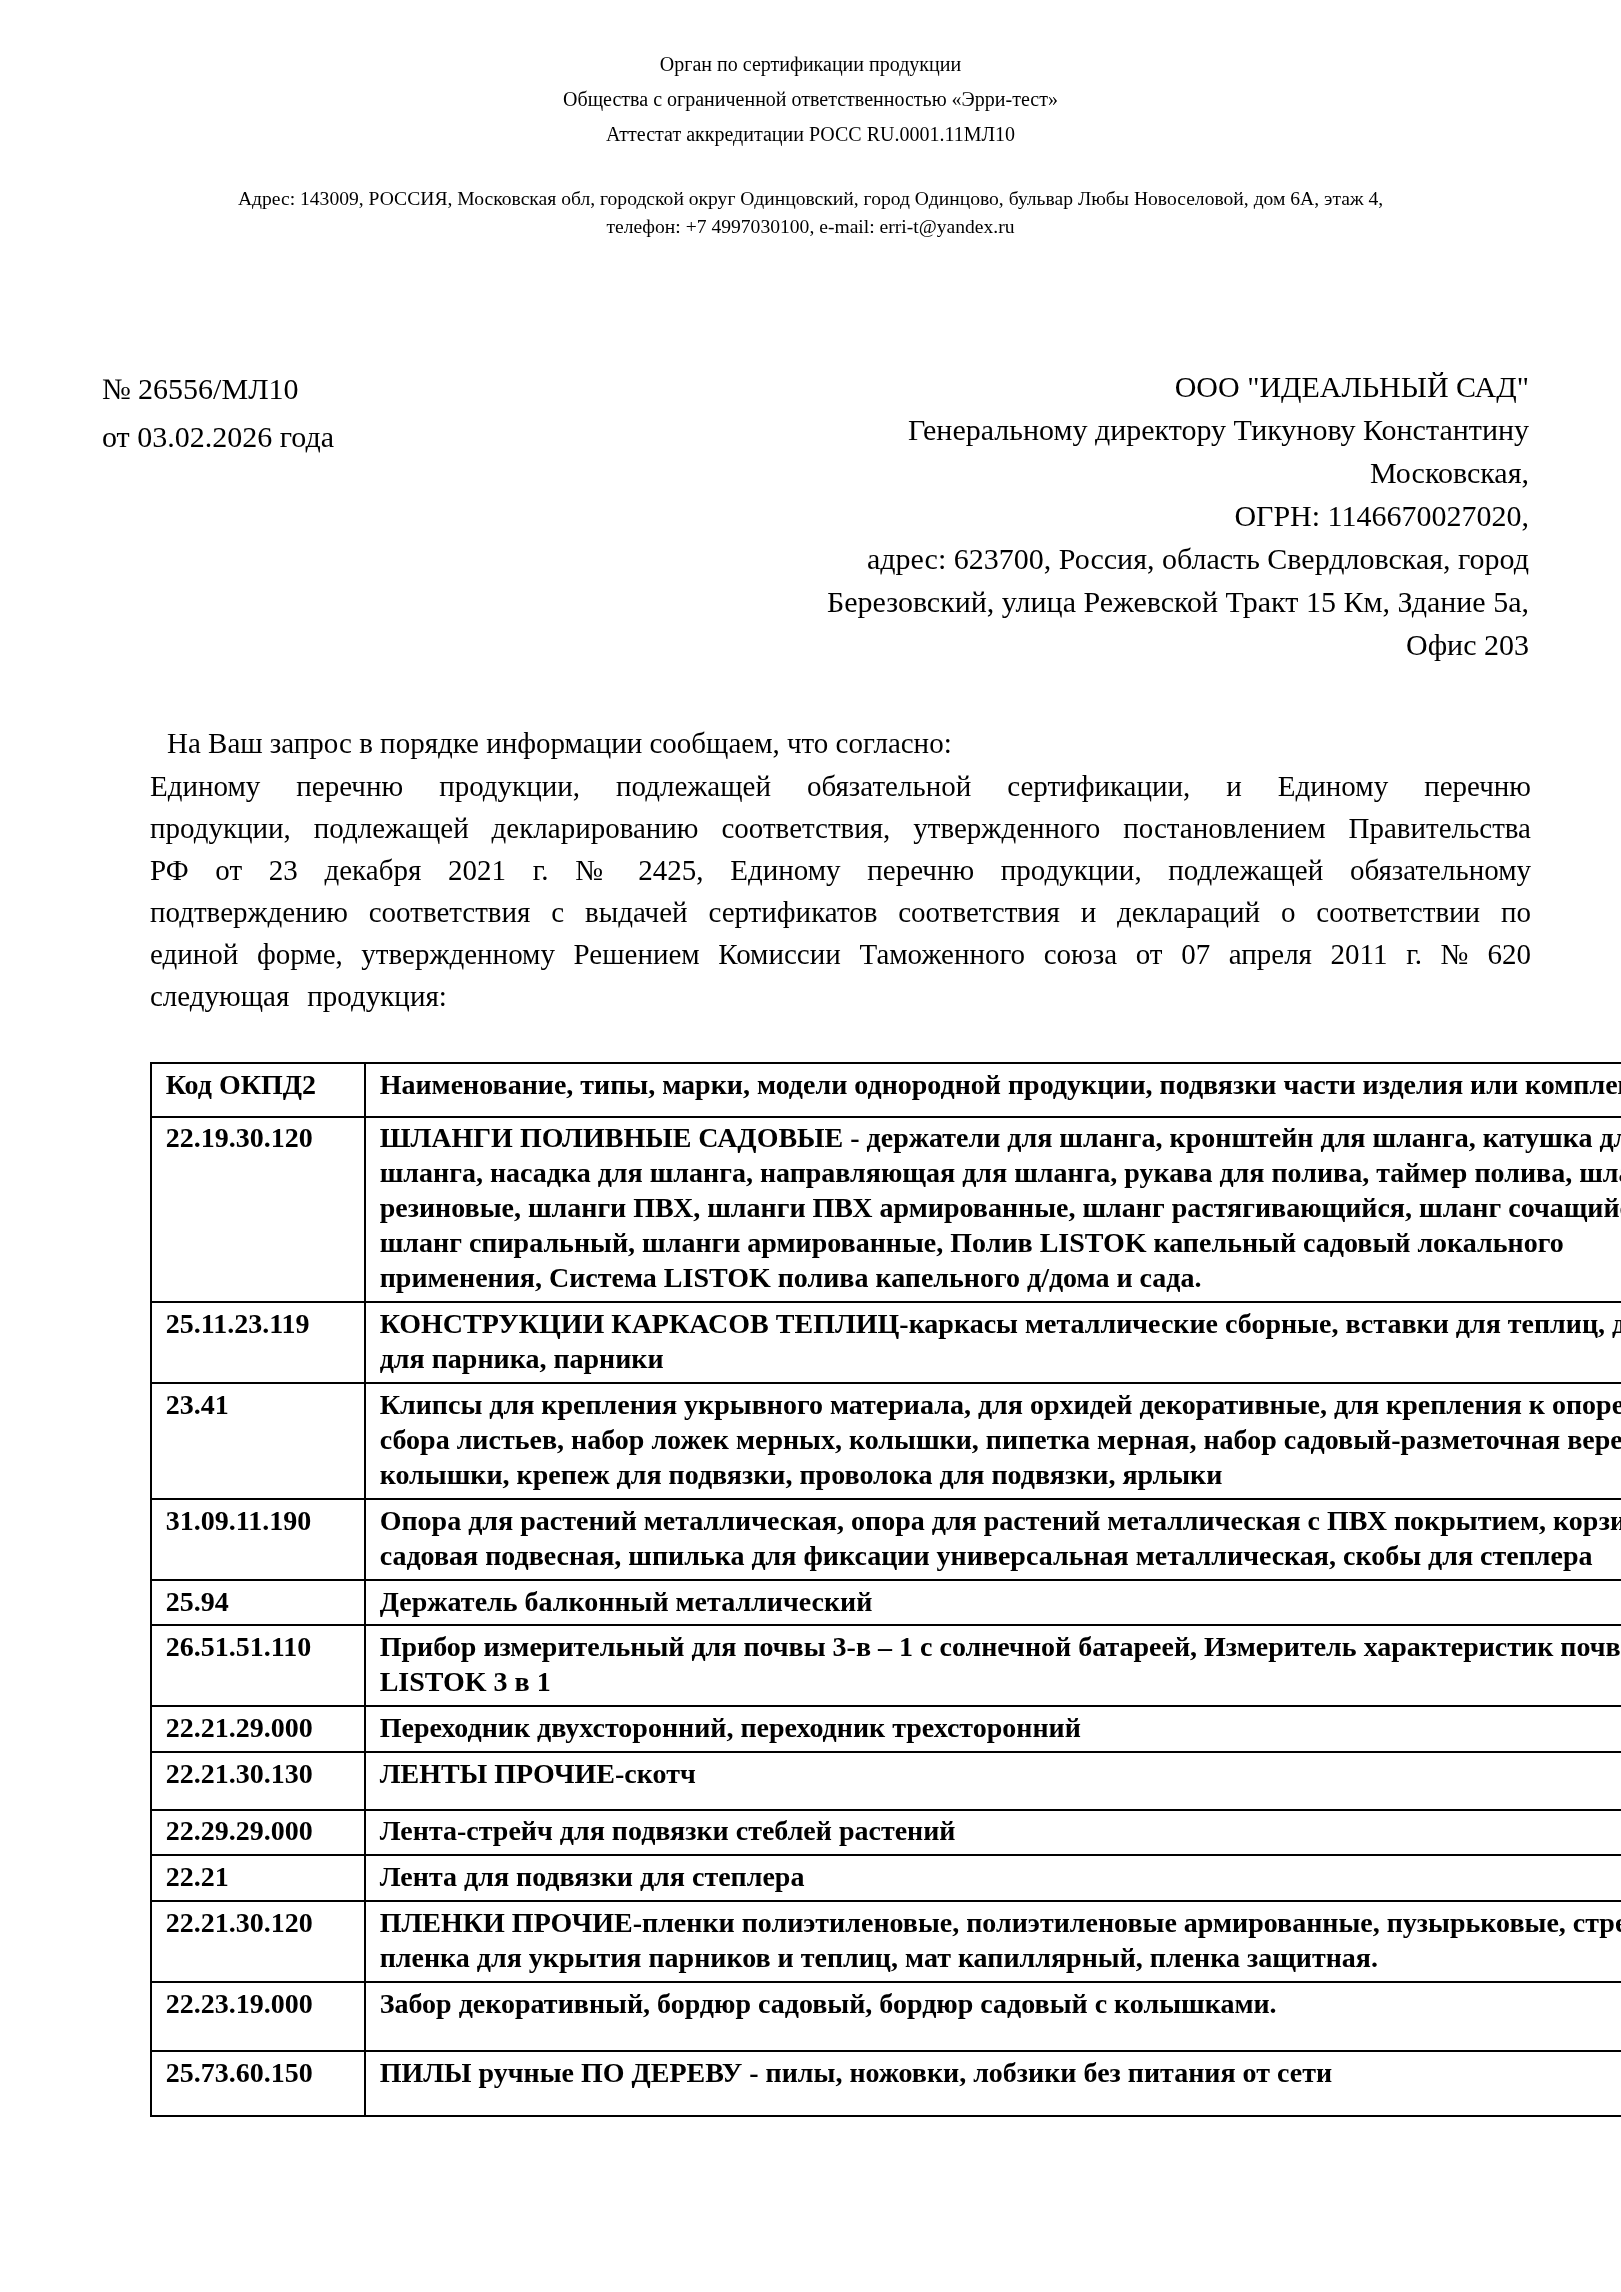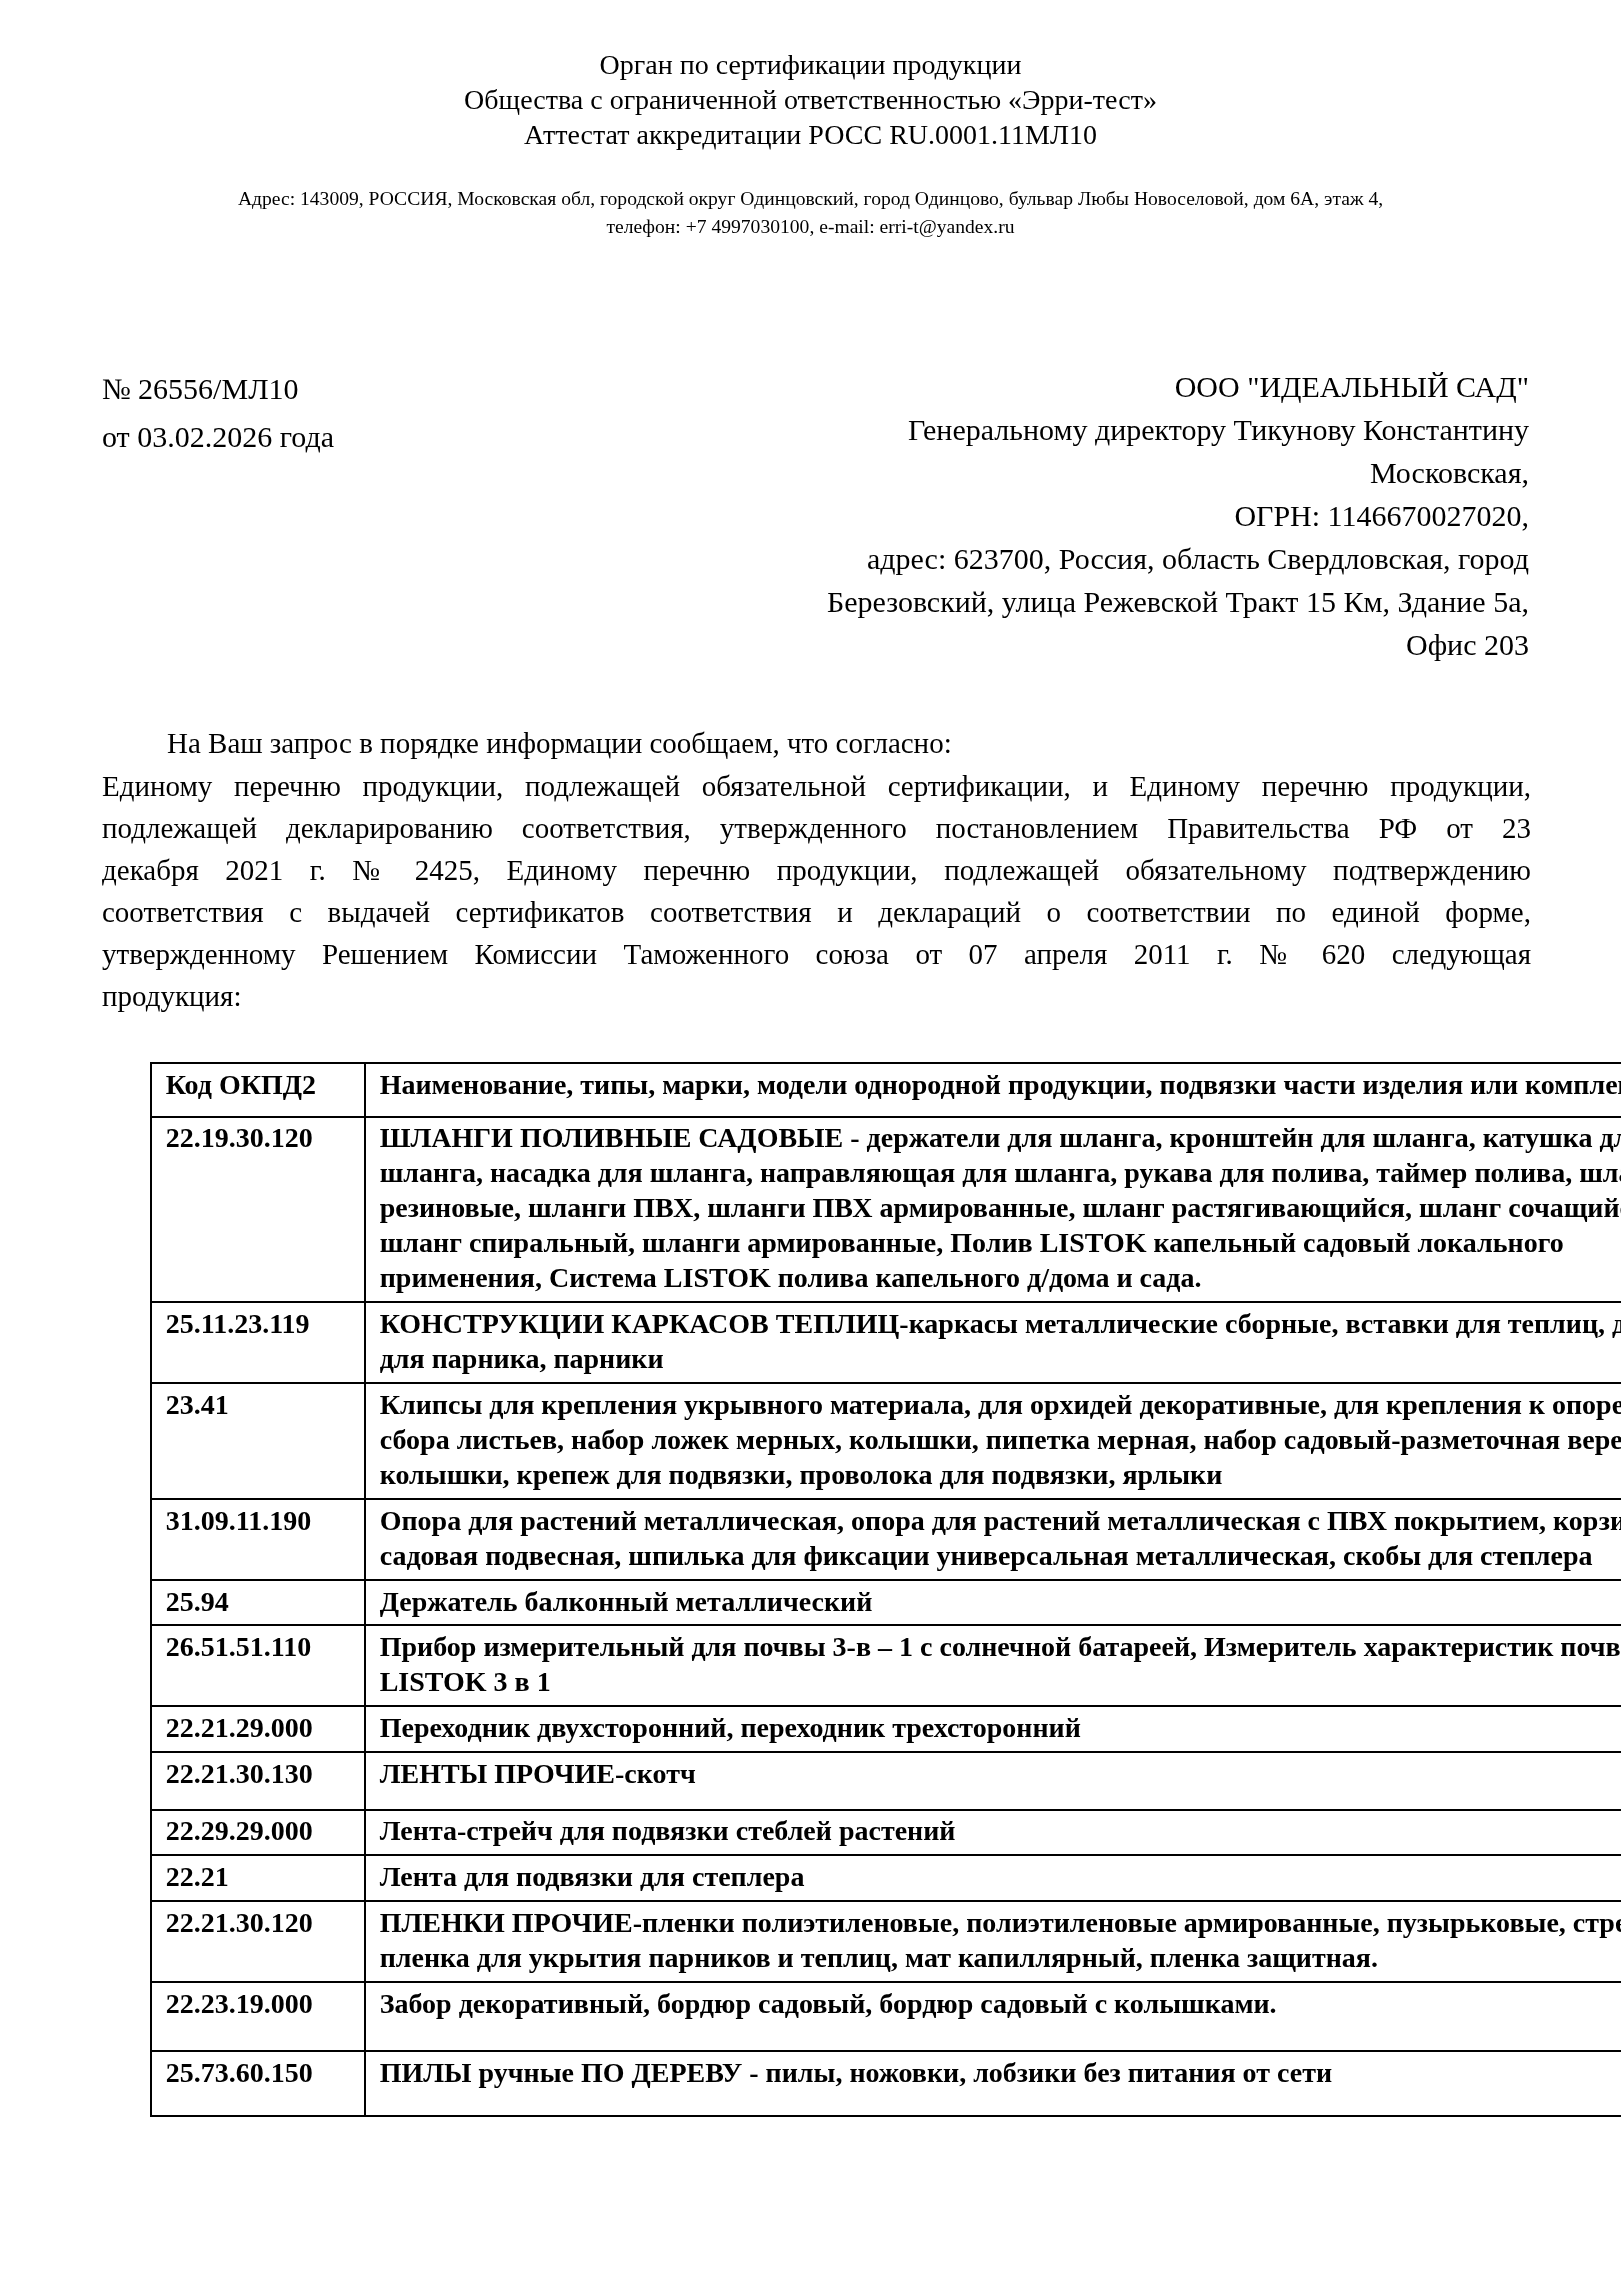--- a/index.html
+++ b/index.html
@@ -14,21 +14,21 @@
   }
 
   
   .org-header {
     position: absolute;
     top: 47px;
     left: 0;
     width: 100%;
     text-align: center;
   }
-  .org-line { font-size: 28px; line-height: 35px; }
+  .org-line { font-size: 20px; line-height: 35px; }
   .org-sub-block { margin-top: 33px; }
   .org-sub { font-size: 19.6px; line-height: 28px; }
 
   
   .ref-block {
     position: absolute;
     left: 102px;
     top: 365px;
     font-size: 30px;
     line-height: 48px;
@@ -51,20 +51,21 @@
     left: 102px;
     top: 722px;
     width: 1429px;
     font-size: 29px;
   }
   .intro { padding-left: 65px; line-height: 43px; }
   .paragraph {
     text-align: justify;
     line-height: 42px;
     word-spacing: 10.8px;
+    margin-left: 48px;
   }
 
   
   .product-table {
     position: absolute;
     left: 102px;
     top: 1062px;
     width: 1576px;
     border-collapse: collapse;
     font-size: 28px;

